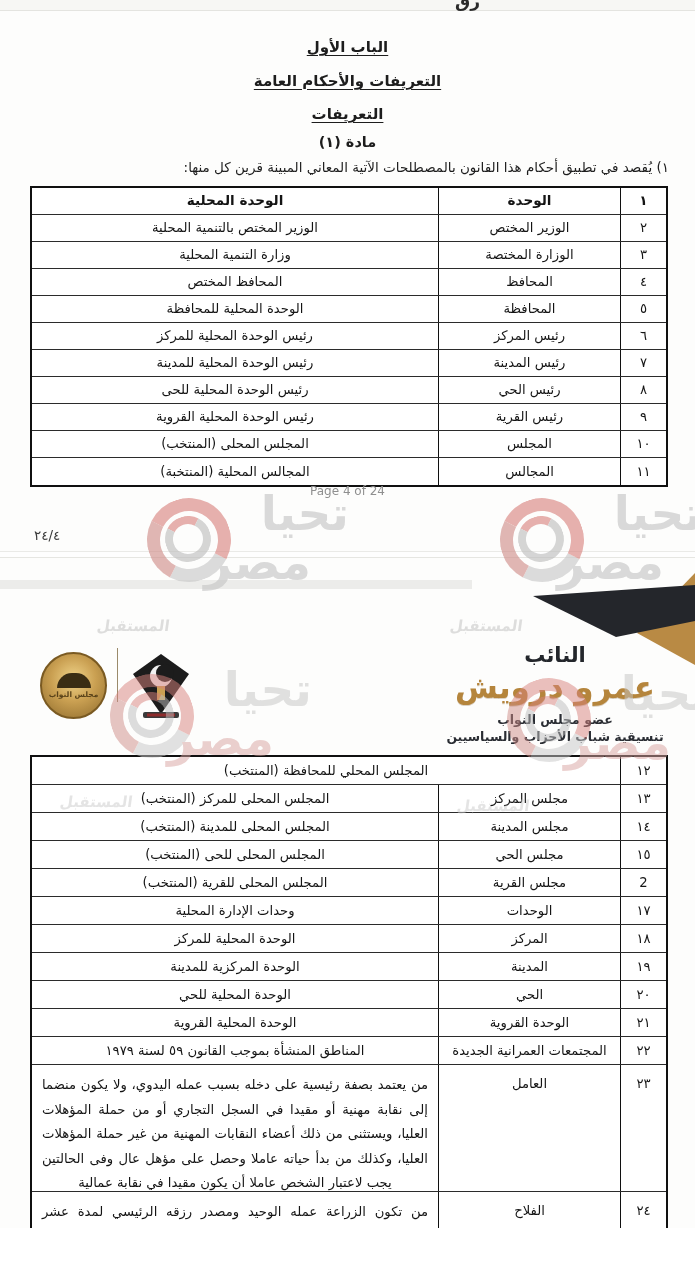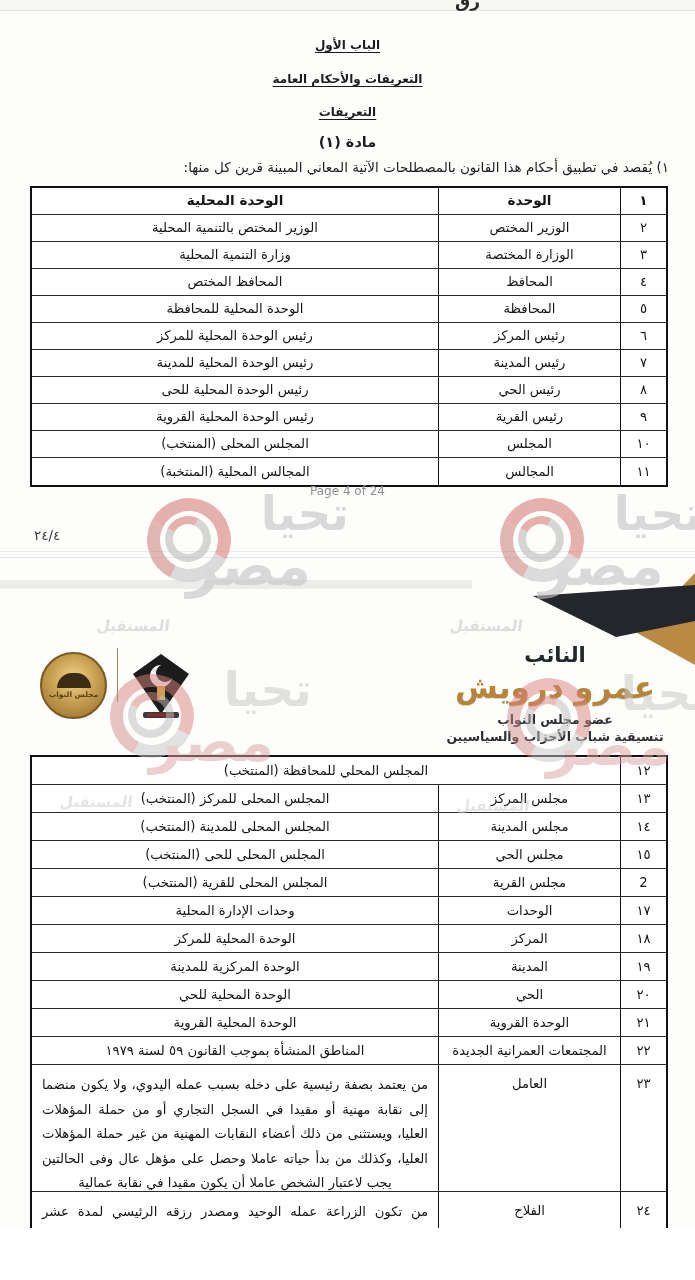--- a/index.html
+++ b/index.html
@@ -6,21 +6,21 @@
   html,body { width:695px; height:1280px; }
   body { font-family:"DejaVu Sans", sans-serif; background:#ffffff; }
   #root { position:relative; width:695px; height:1228px; overflow:hidden; background:#fdfdfc; }
 
   
   .top-strip { position:absolute; left:0; top:0; width:695px; height:11px; background:#f7f7f4; border-bottom:1px solid #e4e4e0; }
   .top-fragment { position:absolute; left:455px; top:-9px; font-size:17px; font-weight:bold; color:#2a2a2a; direction:rtl; }
 
   
   .heading { position:absolute; left:0; width:695px; text-align:center; direction:rtl;
-             font-weight:bold; color:#1d1d1d; font-size:12px; }
+             font-weight:bold; color:#1d1d1d; font-size:15px; }
   .heading.u { text-decoration:underline; text-underline-offset:3px; }
   .h1 { top:38px; } .h2 { top:72px; } .h3 { top:105px; } .h4 { top:134px; font-size:14.5px; }
   .intro { position:absolute; right:26px; top:159px; width:560px; direction:rtl; text-align:right;
            font-size:13.5px; color:#1d1d1d; }
 
   
   .dtable { position:absolute; left:30px; width:638px; border:2.2px solid #101010; background:#fff; direction:rtl; }
   .t1 { top:186px; }
   .t2 { top:755px; z-index:2; }
   .trow { display:flex; flex-direction:row; border-bottom:1px solid #2b2b2b; background:#fff; }
@@ -46,21 +46,21 @@
 
   
   .wm { position:absolute; width:260px; height:145px; z-index:6; pointer-events:none; }
   .wm-ring { position:absolute; left:52px; top:6px; width:84px; height:84px; border-radius:50%;
              border:13px solid #d8827d; border-bottom-color:#c7c7c7; border-left-color:#cf8c88;
              transform:rotate(-18deg); }
   .wm-ring2 { position:absolute; left:70px; top:24px; width:46px; height:46px; border-radius:50%;
               border:8px solid #bdbdbd; transform:rotate(-18deg); border-top-color:#d8827d; }
   .wm-t1 { position:absolute; right:6px; top:-2px; font-size:47px; font-weight:bold; color:#c4c4c4;
            direction:rtl; line-height:1; letter-spacing:-2px; }
-  .wm-t2 { position:absolute; right:44px; top:46px; font-size:56px; font-weight:bold; color:#c4c4c4;
+  .wm-t2 { position:absolute; right:44px; top:46px; font-size:48px; font-weight:bold; color:#c4c4c4;
            direction:rtl; line-height:1; letter-spacing:-2px; }
   .wm-sub { position:absolute; left:2px; bottom:2px; font-size:15px; font-weight:bold; color:#cacaca;
             direction:rtl; transform:skewX(-8deg); }
   .wm.red-strong .wm-t2 { color:#d8a3a0; }
 
   
   .corner-svg { position:absolute; left:525px; top:565px; z-index:3; }
   .badge { position:absolute; left:40px; top:652px; width:67px; height:67px; border-radius:50%; z-index:4;
            background:radial-gradient(circle at 50% 40%, #f0d48a 0%, #caa052 45%, #8d6a2c 100%);
            border:2px solid #7a5a22; display:flex; flex-direction:column; align-items:center; justify-content:center; }

